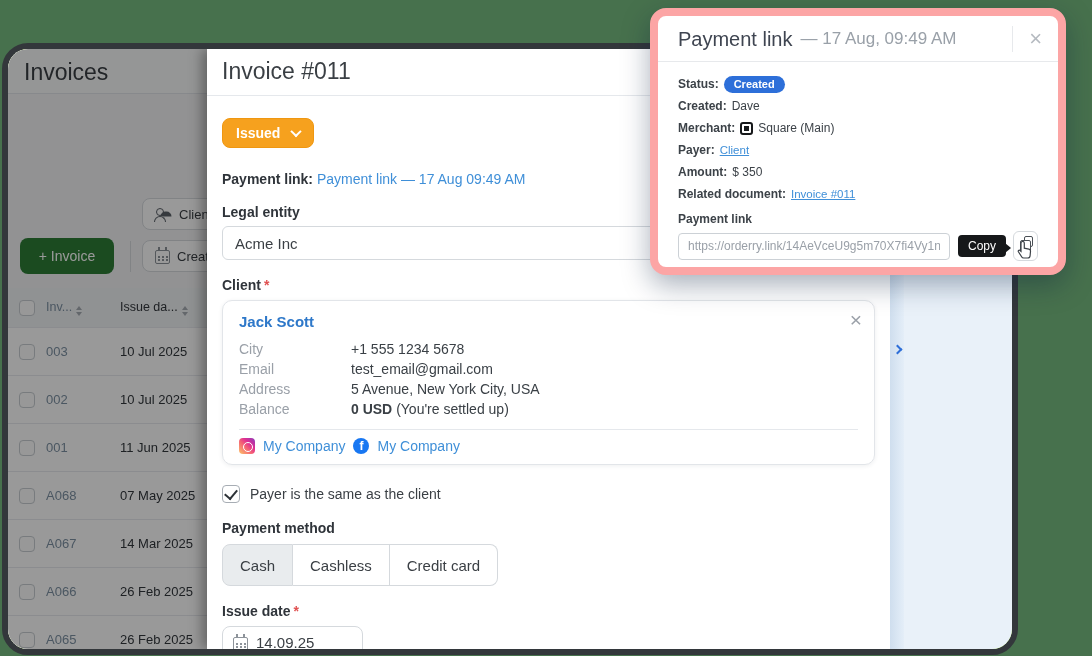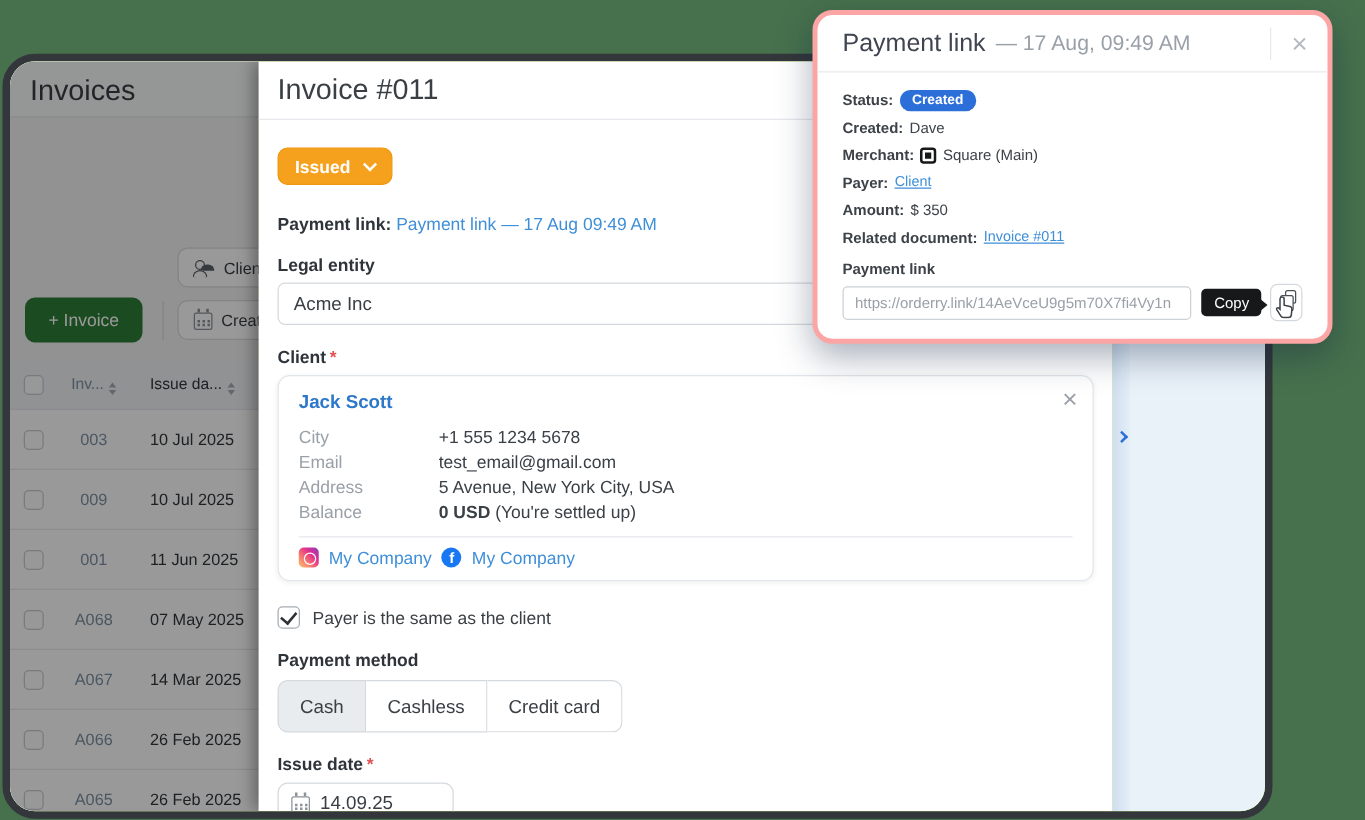--- a/index.html
+++ b/index.html
@@ -24,21 +24,21 @@
     background:#2e7d36; color:#fff; border:none; border-radius:8px; font-size:14px;
     display:flex; align-items:center; justify-content:center; gap:4px; }
   .toolbar-sep { position:absolute; left:122px; top:192px; width:1px; height:31px; background:#d7dade; }
 
   .inv-table { position:absolute; left:0; top:239px; width:199px; background:#fff; font-size:13px; }
   .tr { display:flex; align-items:center; border-bottom:1px solid #e8eaee; }
   .tr.head { height:40px; background:#f1f3f5; color:#5a6168; font-size:12.5px; }
   .tr.row { height:48px; }
   .c-check { width:38px; display:flex; justify-content:center; }
   .cbx { width:16px; height:16px; border:1px solid #c8cdd2; border-radius:4px; background:#fdfdfd; }
-  .c-num { width:66px; text-align:center; padding-right:8px; color:#7d91a3; }
+  .c-num { width:66px; text-align:left; padding-right:8px; color:#7d91a3; }
   .c-date { flex:1; padding-left:8px; color:#32373c; }
   .sort { display:inline-flex; flex-direction:column; gap:2px; margin-left:4px; vertical-align:1px; }
   .sort i { width:0; height:0; border-left:3.5px solid transparent; border-right:3.5px solid transparent; }
   .sort .up { border-bottom:4px solid #a6acb3; }
   .sort .dn { border-top:4px solid #a6acb3; }
 
   .dim-overlay { position:absolute; inset:0; background:rgba(0,0,0,0.40); z-index:5; }
 
   
   .drawer { position:absolute; left:199px; top:0; width:683px; height:100%;
@@ -97,21 +97,21 @@
     border:1.3px solid #5a6168; border-bottom:none; border-radius:6px 6px 0 0; box-shadow:6px -5px 0 -0.5px #5a6168; }
 
   
   .right-strip { position:absolute; left:882px; top:0; width:14px; height:100%; z-index:6;
     background:linear-gradient(90deg,#cfdeee,#e4eef8); display:flex; align-items:center; justify-content:center; }
   .chev-right { width:7px; height:7px; border-right:2px solid #2e6fd8; border-top:2px solid #2e6fd8; transform:rotate(45deg); }
   .right-panel { position:absolute; left:896px; top:0; width:108px; height:100%; background:#e9f1f9; z-index:6; }
 
   
   .popup { position:absolute; left:650px; top:8px; width:416px; height:267px; z-index:20;
-    background:#fff; border:4px solid #fca5a5; border-radius:16px;
+    background:#fff; border:8px solid #fca5a5; border-radius:16px;
     box-shadow:0 10px 28px rgba(10,30,60,0.35); }
   .popup-head { display:flex; align-items:center; padding:10px 0 9px 20px; border-bottom:1px solid #e7e9ec; }
   .popup-title { font-size:20px; color:#3f4551; font-weight:500; }
   .popup-sub { font-size:17px; color:#99a0a8; margin-left:8px; }
   .popup-close { margin-left:auto; border-left:1px solid #e7e9ec; align-self:stretch;
     display:flex; align-items:center; padding:0 16px; font-size:22px; color:#b5bac0; }
   .popup-body { padding:11px 20px 0; }
   .p-row { display:flex; align-items:center; gap:5px; height:22px; font-size:12px; color:#3c4248; }
   .p-row b { font-weight:bold; }
   .badge { background:#2d6fd9; color:#fff; font-size:11px; font-weight:bold;
@@ -178,21 +178,21 @@
         <span class="c-check">
             <span class="cbx"></span>
           </span>
         <span class="c-num">003</span>
         <span class="c-date">10 Jul 2025</span>
       </div>
       <div class="tr row">
         <span class="c-check">
             <span class="cbx"></span>
           </span>
-        <span class="c-num">009</span>
+        <span class="c-num">002</span>
         <span class="c-date">10 Jul 2025</span>
       </div>
       <div class="tr row">
         <span class="c-check">
             <span class="cbx"></span>
           </span>
         <span class="c-num">001</span>
         <span class="c-date">11 Jun 2025</span>
       </div>
       <div class="tr row">

